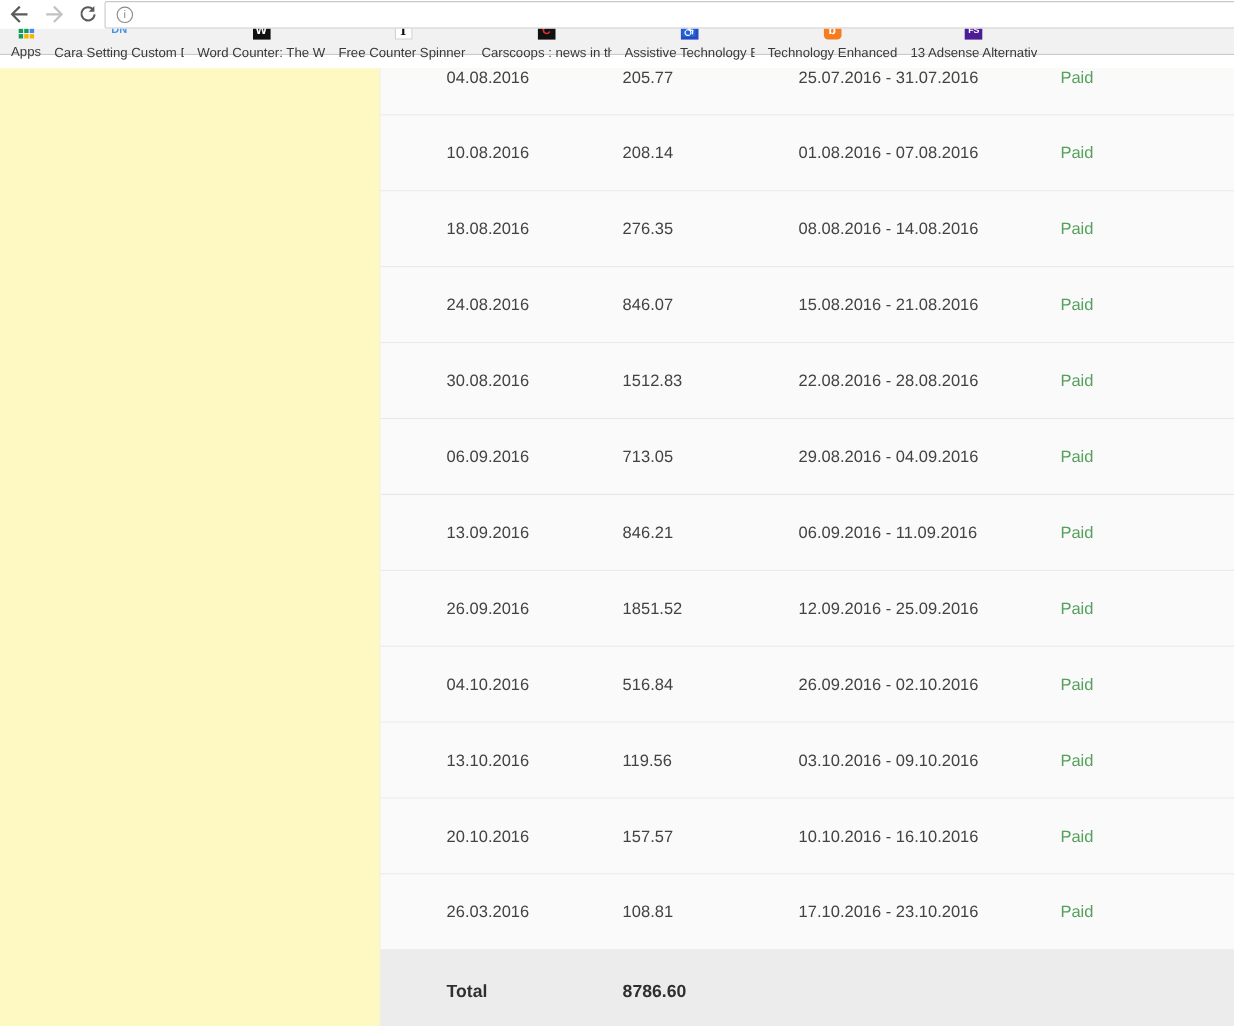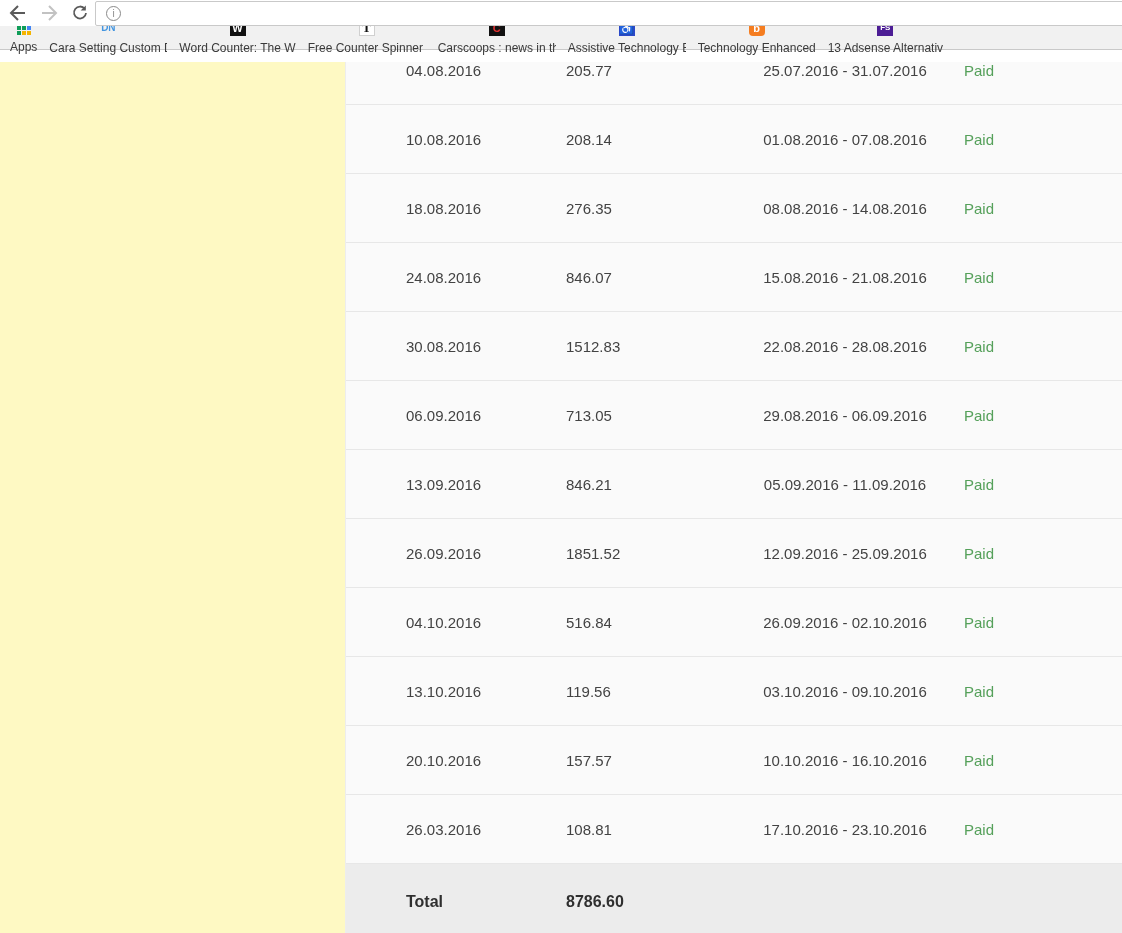--- a/index.html
+++ b/index.html
@@ -31,21 +31,21 @@
   .apps-grid div { width:4px; height:4px; }
 
   
   .content { position:relative; height:882px; overflow:hidden; background:#fef9c3;margin-top:12px; }
   .balance-table { position:absolute; left:345px; top:-26px; width:777px; border-left:1px solid #ededed; }
   .trow { height:69px; display:flex; align-items:center; background:#fafafa;
           border-bottom:1px solid #e7e7e7; font-size:15px; color:#434343; }
   .cell { flex:none; }
   .cell-date   { width:220px; padding-left:60px; }
   .cell-amount { width:160px; }
-  .cell-period { width:238px;text-align:center; }
+  .cell-period { width:238px; }
   .cell-status { flex:1; color:#55a05a; }
   .total-row { height:76px; display:flex; align-items:center; background:#ececec;
                font-size:16px; font-weight:bold; color:#2f2f2f; }
 </style>
 </head>
 <body>
 
 <div class="toolbar">
   <div class="nav">
     <div class="nav-btn">
@@ -147,27 +147,27 @@
   </div>
         <div class="trow">
     <span class="cell cell-date">30.08.2016</span>
     <span class="cell cell-amount">1512.83</span>
     <span class="cell cell-period">22.08.2016 - 28.08.2016</span>
     <span class="cell cell-status">Paid</span>
   </div>
         <div class="trow">
     <span class="cell cell-date">06.09.2016</span>
     <span class="cell cell-amount">713.05</span>
-    <span class="cell cell-period">29.08.2016 - 06.09.2016</span>
+    <span class="cell cell-period">29.08.2016 - 04.09.2016</span>
     <span class="cell cell-status">Paid</span>
   </div>
         <div class="trow">
     <span class="cell cell-date">13.09.2016</span>
     <span class="cell cell-amount">846.21</span>
-    <span class="cell cell-period">05.09.2016 - 11.09.2016</span>
+    <span class="cell cell-period">06.09.2016 - 11.09.2016</span>
     <span class="cell cell-status">Paid</span>
   </div>
         <div class="trow">
     <span class="cell cell-date">26.09.2016</span>
     <span class="cell cell-amount">1851.52</span>
     <span class="cell cell-period">12.09.2016 - 25.09.2016</span>
     <span class="cell cell-status">Paid</span>
   </div>
         <div class="trow">
     <span class="cell cell-date">04.10.2016</span>

